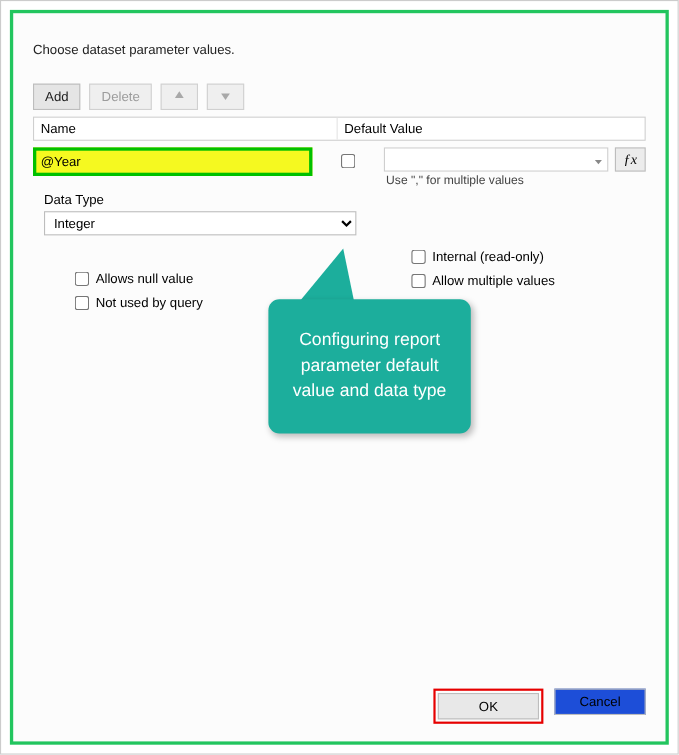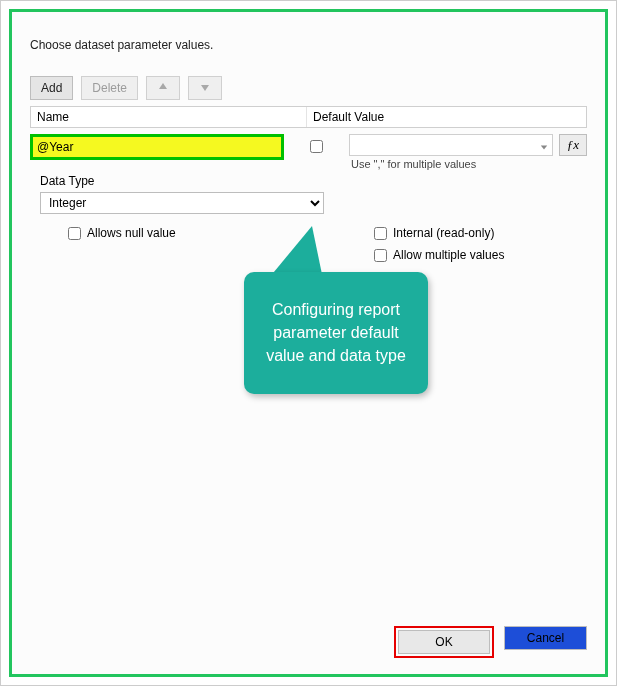--- a/index.html
+++ b/index.html
@@ -121,21 +121,21 @@
       border: 1px solid #bdbdbd;
       padding: 2px 4px;
       background: #fff;
       font-size: 12px;
       font-family: inherit;
     }
     .options-row {
       display: flex;
       margin-top: 12px;
     }
-    .col-left { width: 296px; padding-left: 38px; }
+    .col-left { width: 296px; padding-left: 38px; margin-top: 20px; }
     .col-right { flex: 1; padding-left: 48px; }
     .chk-row {
       display: flex;
       align-items: center;
       gap: 6px;
       margin-bottom: 8px;
     }
     .chk-row input[type="checkbox"] {
       width: 13px; height: 13px;
     }
@@ -241,20 +241,24 @@
       <option>Integer</option>
     </select>
   </div>
 
   <div class="options-row">
     <div class="col-left">
       <label class="chk-row">
         <input type="checkbox" style="">
         <span>Allows null value</span>
       </label>
+      <label class="chk-row">
+        <input type="checkbox" style="">
+        <span>Not used by query</span>
+      </label>
     </div>
     <div class="col-right">
       <label class="chk-row">
         <input type="checkbox" style="">
         <span>Internal (read-only)</span>
       </label>
       <label class="chk-row">
         <input type="checkbox" style="">
         <span>Allow multiple values</span>
       </label>

